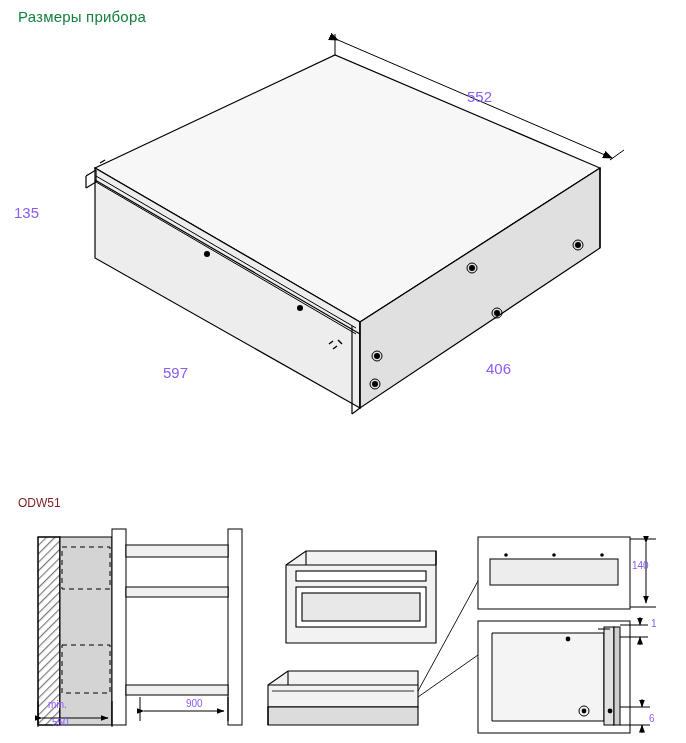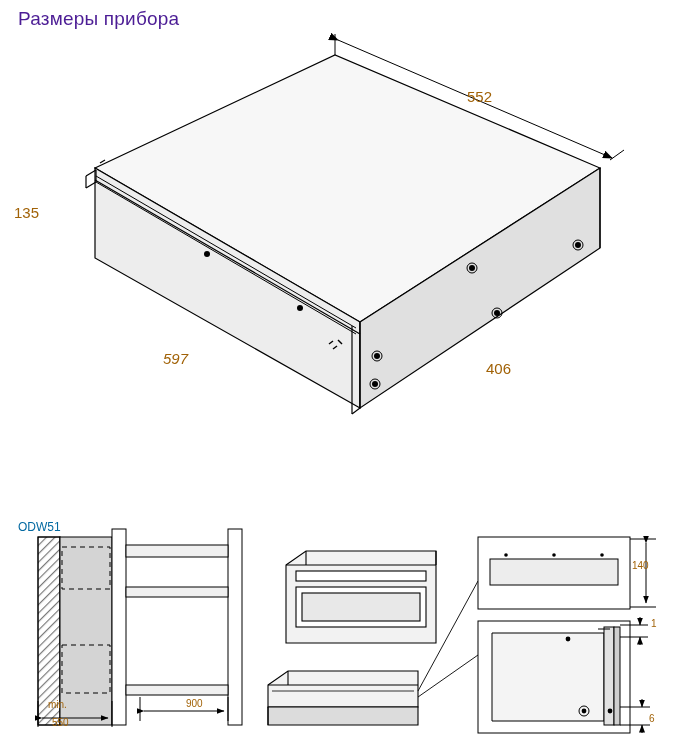--- a/index.html
+++ b/index.html
@@ -17,46 +17,46 @@
   }
   .page {
     position: relative;
     width: 686px;
     height: 743px;
   }
   .title-1 {
     position: absolute;
     left: 18px;
     top: 8px;
-    font-size: 19px;
+    font-size: 15px;
     font-weight: 400;
-    color: #4c1d95;
+    color: #15803d;
     letter-spacing: 0.2px;
   }
   .title-2 {
     position: absolute;
     left: 18px;
     top: 474px;
     font-size: 19px;
     font-weight: 400;
     color: #1a1a1a;
     letter-spacing: 0.2px;
   }
   .subtitle-2 {
     position: absolute;
     left: 18px;
-    top: 520px;
+    top: 496px;
     font-size: 12px;
     font-weight: 400;
-    color: #0369a1;
+    color: #7f1d1d;
   }
   .dim-label {
     position: absolute;
     font-size: 15px;
-    color: #a16207;
+    color: #8b5cf6;
     white-space: nowrap;
   }
   .dim-label.small {
     font-size: 10px;
   }
   svg {
     position: absolute;
     left: 0;
     top: 0;
     overflow: visible;
@@ -154,21 +154,21 @@
     
     <g stroke="#000" stroke-width="1" fill="none">
       <line x1="600" y1="248" x2="618" y2="292">
       <line x1="363" y1="411" x2="370" y2="420">
       <line x1="370" y1="420" x2="616" y2="288" marker-start="url(#ar)" marker-end="url(#ar)">
     </line></line></line></g>
   
 
   <div class="dim-label" style="left:467px; top:88px;">552</div>
   <div class="dim-label" style="left:14px; top:204px;">135</div>
-  <div class="dim-label" style="left:163px; top:350px;font-style:italic;">597</div>
+  <div class="dim-label" style="left:163px; top:364px;">597</div>
   <div class="dim-label" style="left:486px; top:360px;">406</div>
 
   
   <div class="subtitle-2">ODW51</div>
 
   
   <svg class="sec2-svg" viewBox="0 0 686 228">
     <defs>
       <pattern id="hatch" width="6" height="6" patternTransform="rotate(45)" patternUnits="userSpaceOnUse">
         <line x1="0" y1="0" x2="0" y2="6" stroke="#7a7a7a" stroke-width="2.4"></line>

